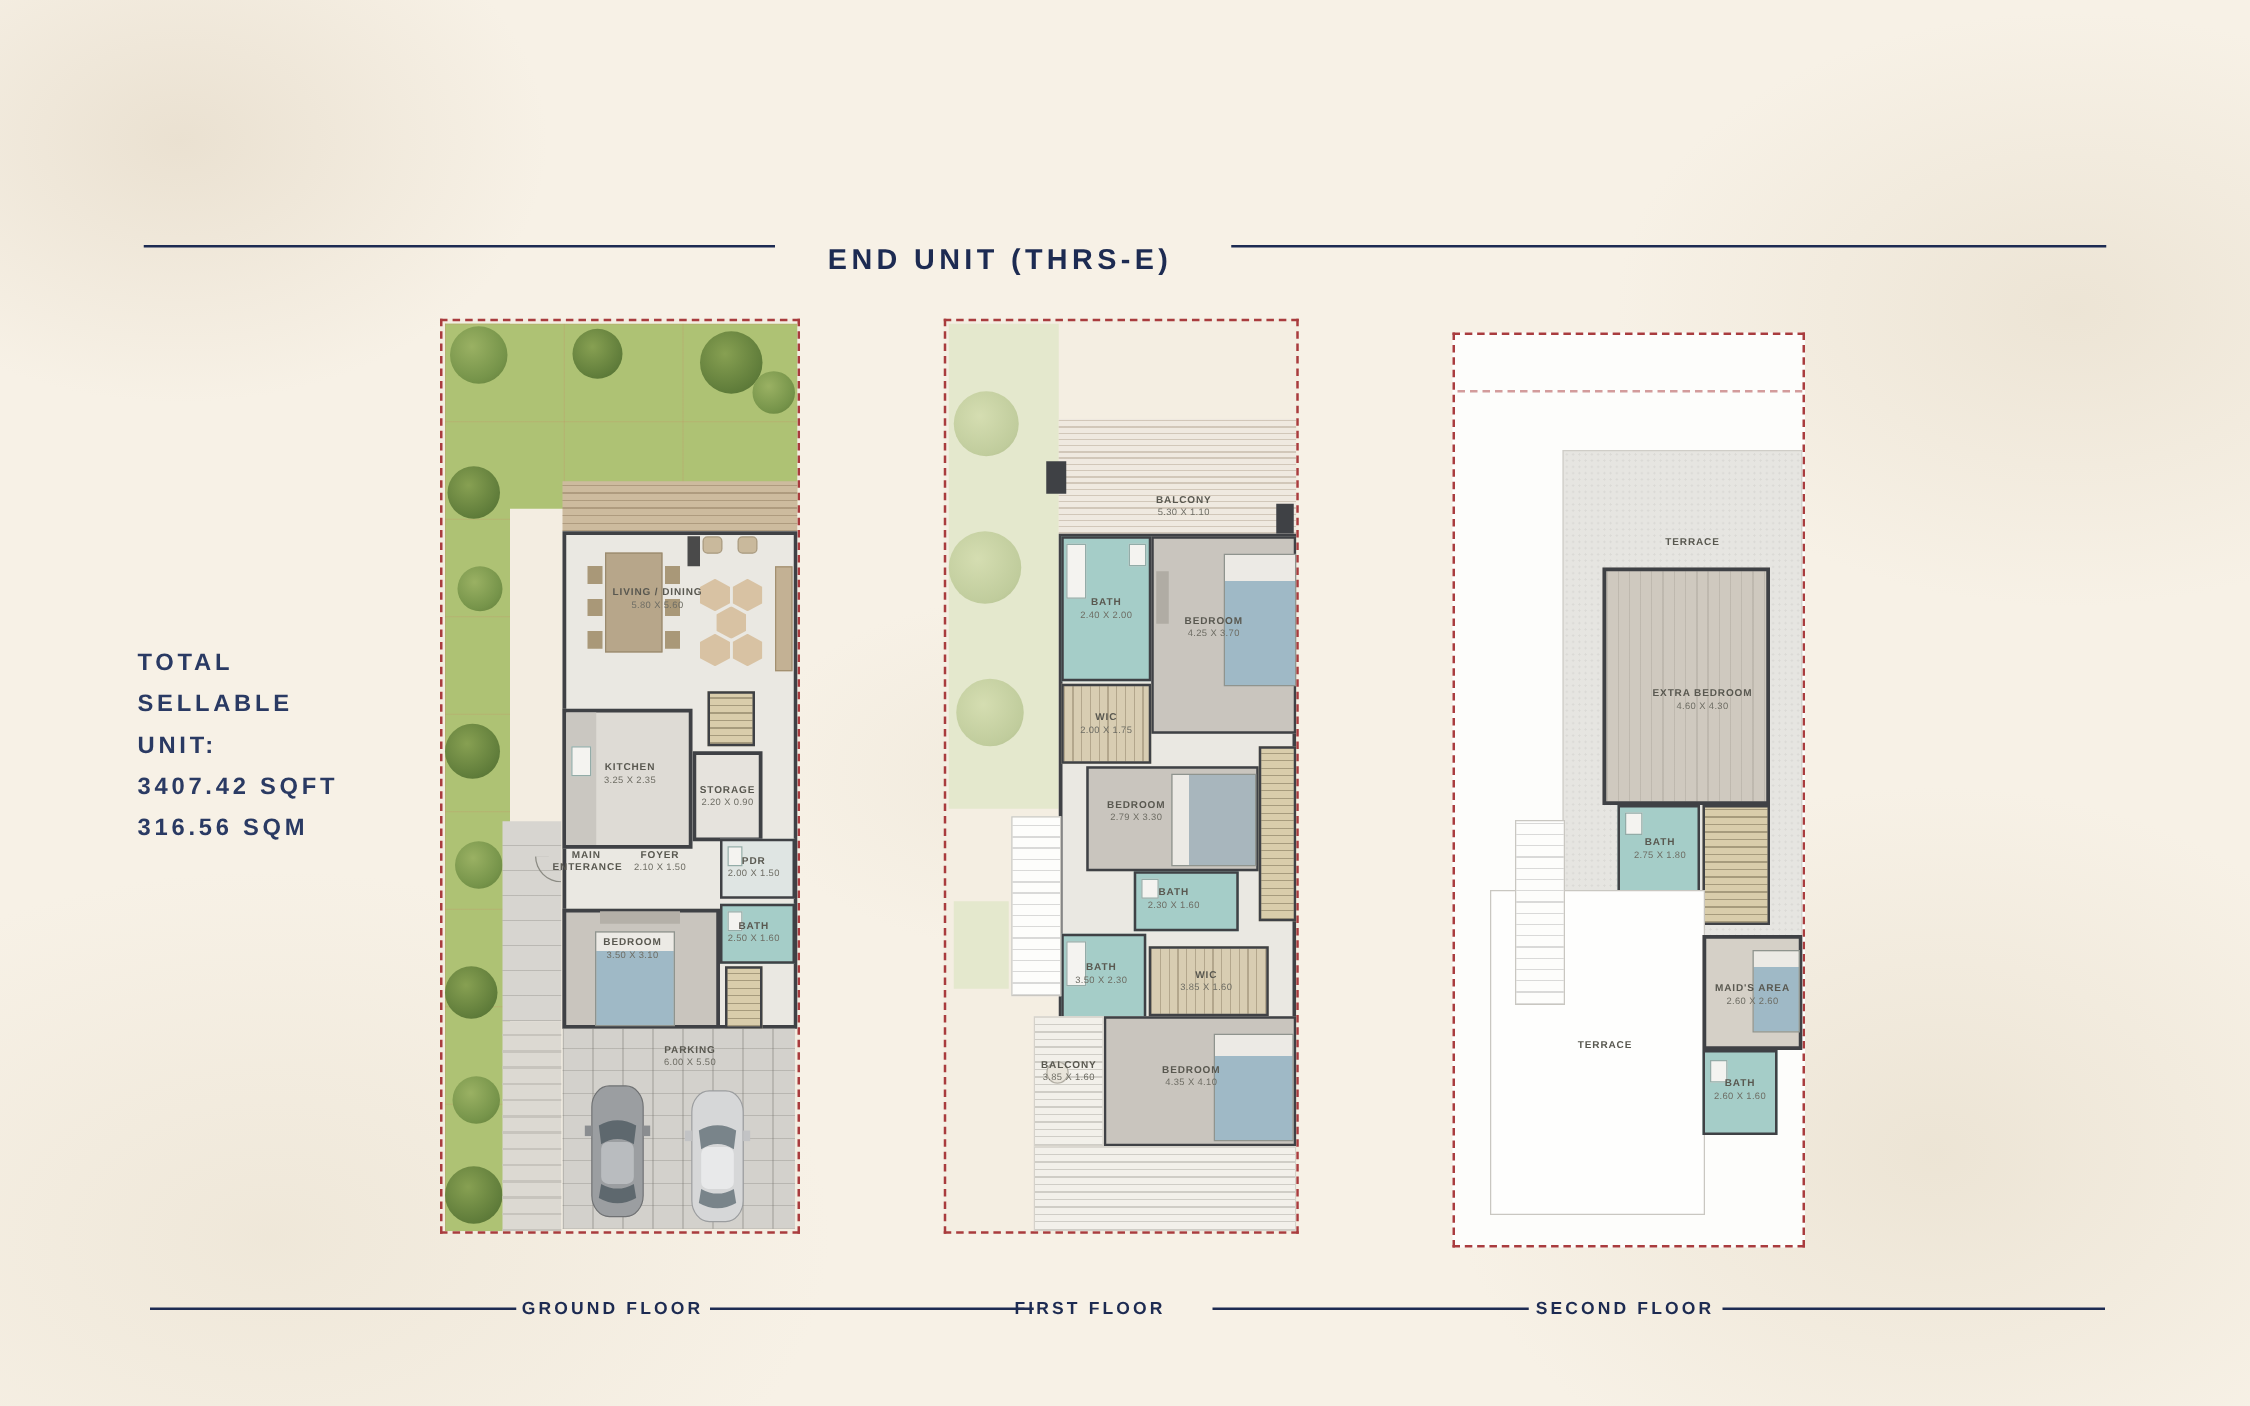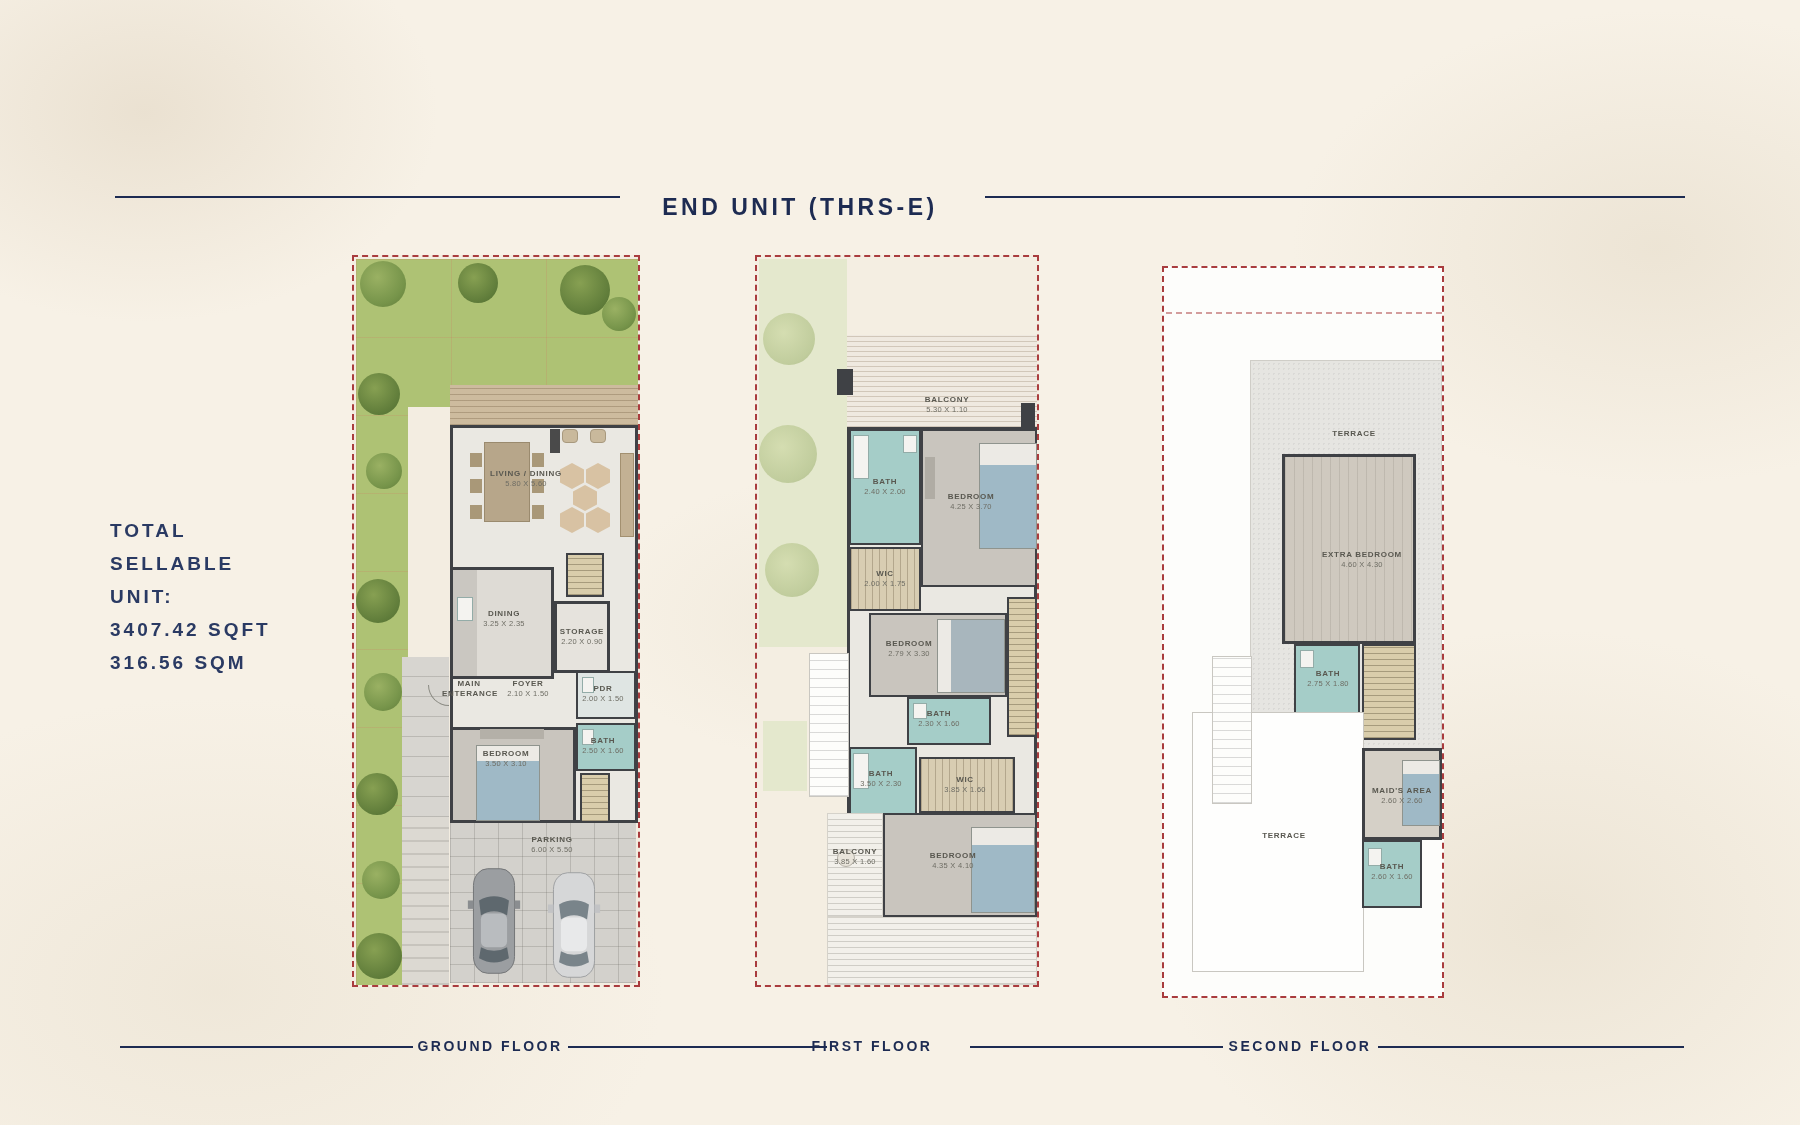--- a/index.html
+++ b/index.html
@@ -151,21 +151,21 @@
       <path d="M14,38 Q30,29 46,38 L44,54 Q30,45 16,54 Z" fill="#79848a"></path>
       <rect x="16" y="52" width="28" height="36" rx="6" fill="#e8e9ea"></rect>
       <path d="M16,88 Q30,96 44,88 L46,100 Q30,109 14,100 Z" fill="#79848a"></path>
     </svg>
 
     <div class="lbl" style="left:172px;top:222px;">
       <span>LIVING / DINING</span>
       <span class="dims">5.80 X 5.60</span>
     </div>
     <div class="lbl" style="left:150px;top:362px;">
-      <span>DINING</span>
+      <span>KITCHEN</span>
       <span class="dims">3.25 X 2.35</span>
     </div>
     <div class="lbl" style="left:228px;top:380px;">
       <span>STORAGE</span>
       <span class="dims">2.20 X 0.90</span>
     </div>
     <div class="lbl wrap" style="left:115px;top:432px;">
       <span>MAIN ENTERANCE</span>
     </div>
     <div class="lbl" style="left:174px;top:432px;">

